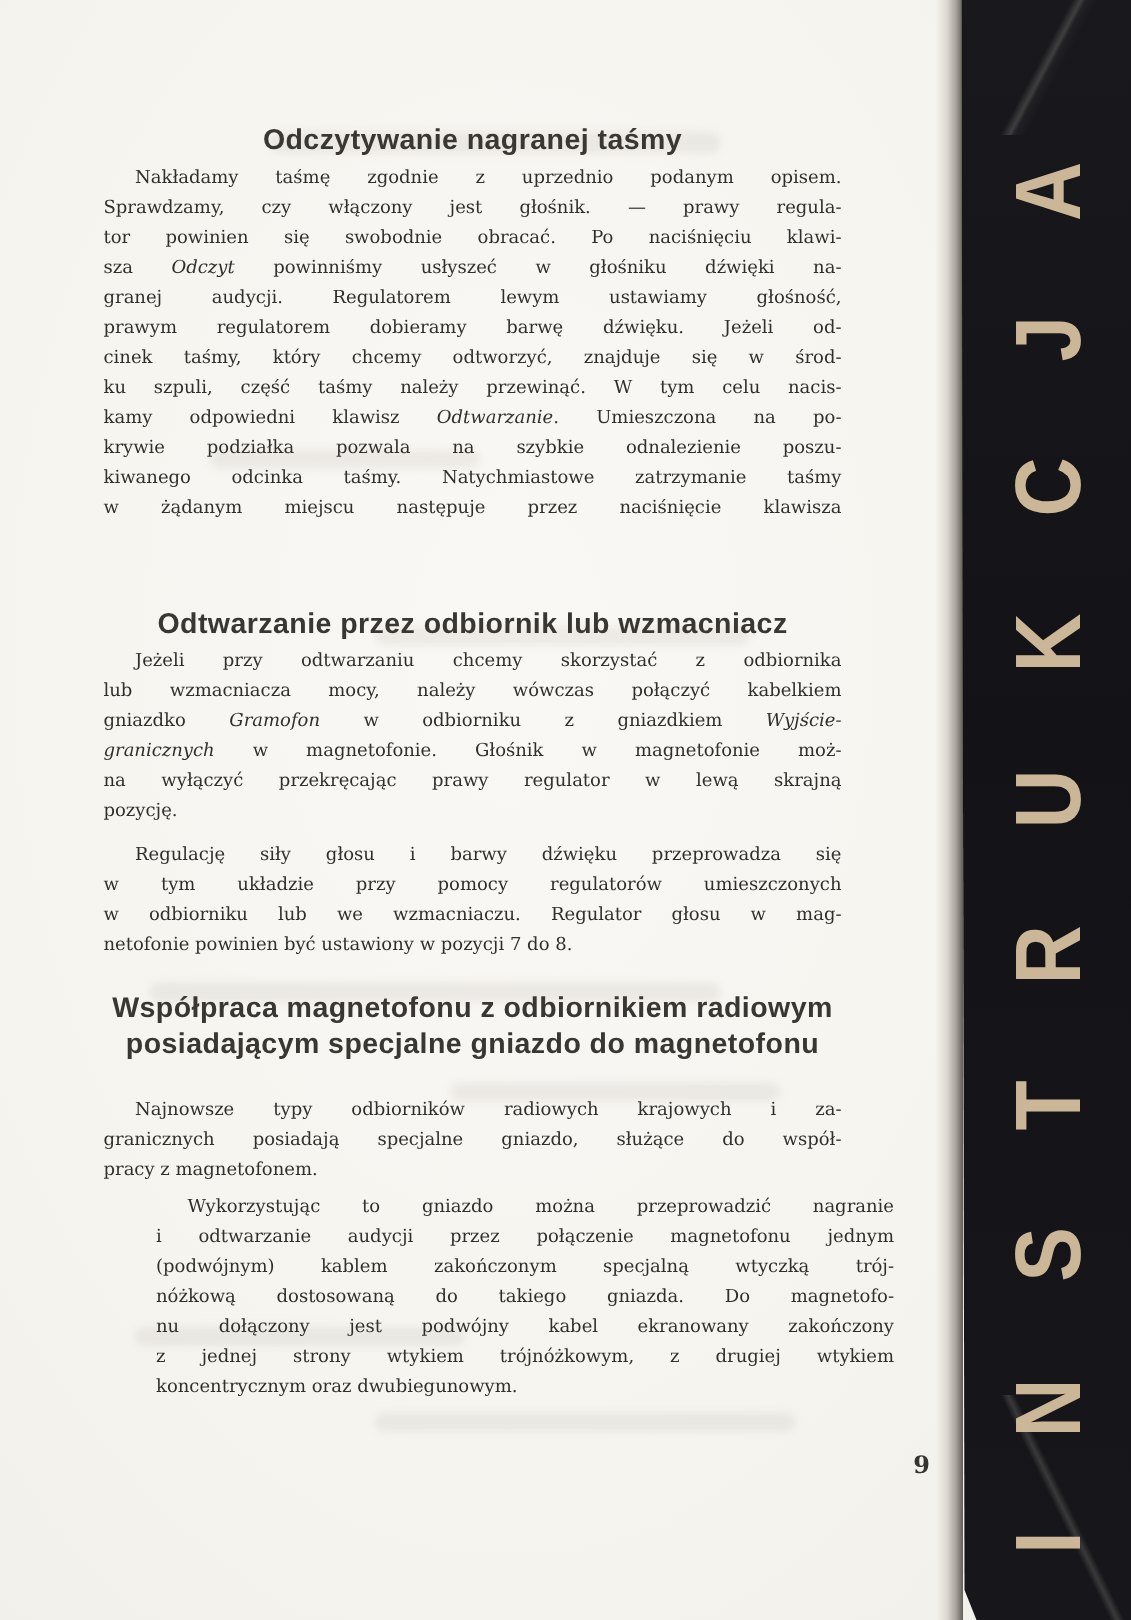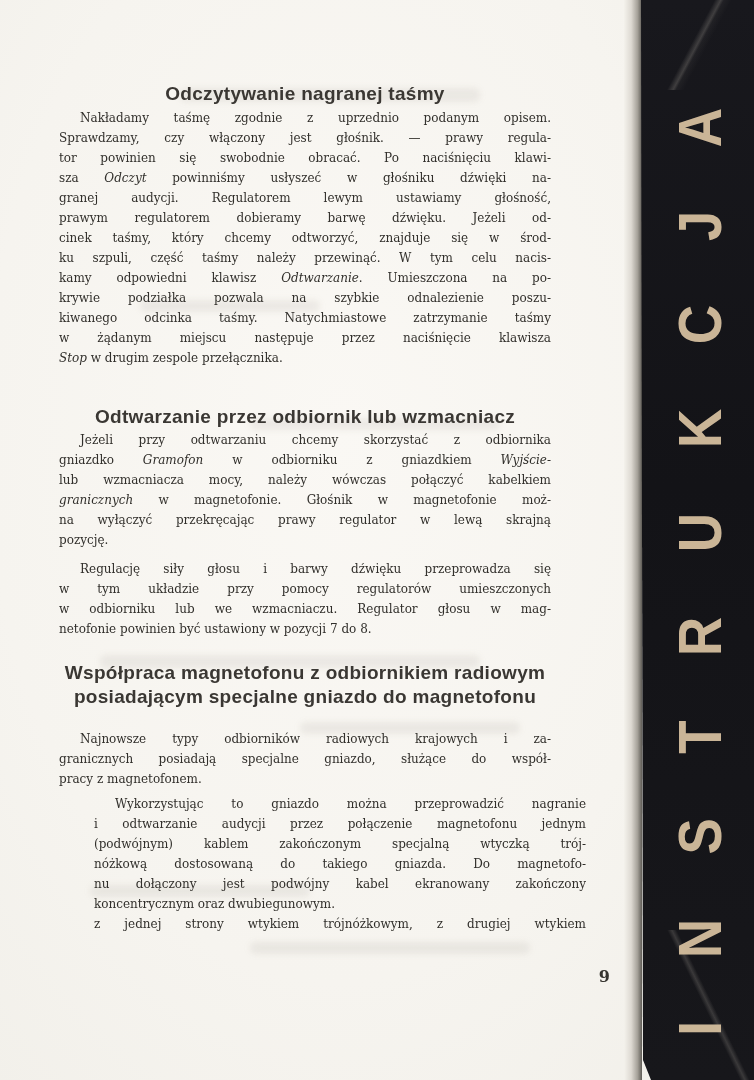--- a/index.html
+++ b/index.html
@@ -9,21 +9,21 @@
     background:#ffffff;
     overflow:hidden;
   }
   .scan{
     position:relative;width:754px;height:1080px;
     background:radial-gradient(ellipse at 45% 40%, #faf8f4 0%, #f6f4ef 60%, #f1efe9 100%);
     overflow:hidden;
   }
   
   .text-col{
-    position:absolute;left:59px;top:0;width:492px;height:856px;
+    position:absolute;left:69px;top:0;width:492px;height:856px;
     color:#312f2b;
   }
   .heading{
     position:absolute;left:0;width:492px;
     font-family:"Liberation Sans", sans-serif;
     font-weight:700;font-size:19px;line-height:24px;
     color:#3a3733;text-align:center;white-space:nowrap;
     letter-spacing:0.3px;
   }
   .heading.two-line{white-space:normal;line-height:24px;}
@@ -98,29 +98,28 @@
         <div class="tline"><span>tor powinien się swobodnie obracać. Po naciśnięciu klawi-</span></div>
         <div class="tline"><span>sza </span><i>Odczyt</i><span> powinniśmy usłyszeć w głośniku dźwięki na-</span></div>
         <div class="tline"><span>granej audycji. Regulatorem lewym ustawiamy głośność,</span></div>
         <div class="tline"><span>prawym regulatorem dobieramy barwę dźwięku. Jeżeli od-</span></div>
         <div class="tline"><span>cinek taśmy, który chcemy odtworzyć, znajduje się w środ-</span></div>
         <div class="tline"><span>ku szpuli, część taśmy należy przewinąć. W tym celu nacis-</span></div>
         <div class="tline"><span>kamy odpowiedni klawisz </span><i>Odtwarzanie</i><span>. Umieszczona na po-</span></div>
         <div class="tline"><span>krywie podziałka pozwala na szybkie odnalezienie poszu-</span></div>
         <div class="tline"><span>kiwanego odcinka taśmy. Natychmiastowe zatrzymanie taśmy</span></div>
         <div class="tline"><span>w żądanym miejscu następuje przez naciśnięcie klawisza</span></div>
-        <div class="tline tlast"><i>Stop</i><span> w drugim zespole przełącznika.</span></div>
       </div>
 
     <h2 class="heading" style="top:389px;">Odtwarzanie przez odbiornik lub wzmacniacz</h2>
 
     <div class="para" style="top:430px;">
         <div class="tline tfirst"><span>Jeżeli przy odtwarzaniu chcemy skorzystać z odbiornika</span></div>
+        <div class="tline"><span>lub wzmacniacza mocy, należy wówczas połączyć kabelkiem</span></div>
         <div class="tline"><span>gniazdko </span><i>Gramofon</i><span> w odbiorniku z gniazdkiem </span><i>Wyjście-</i></div>
-        <div class="tline"><span>lub wzmacniacza mocy, należy wówczas połączyć kabelkiem</span></div>
         <div class="tline"><i>granicznych</i><span> w magnetofonie. Głośnik w magnetofonie moż-</span></div>
         <div class="tline"><span>na wyłączyć przekręcając prawy regulator w lewą skrajną</span></div>
         <div class="tline tlast"><span>pozycję.</span></div>
       </div>
 
     <div class="para" style="top:559px;">
         <div class="tline tfirst"><span>Regulację siły głosu i barwy dźwięku przeprowadza się</span></div>
         <div class="tline"><span>w tym układzie przy pomocy regulatorów umieszczonych</span></div>
         <div class="tline"><span>w odbiorniku lub we wzmacniaczu. Regulator głosu w mag-</span></div>
         <div class="tline tlast"><span>netofonie powinien być ustawiony w pozycji 7 do 8.</span></div>
@@ -136,22 +135,22 @@
         <div class="tline"><span>granicznych posiadają specjalne gniazdo, służące do współ-</span></div>
         <div class="tline tlast"><span>pracy z magnetofonem.</span></div>
       </div>
 
     <div class="para" style="top:794px;margin-left:35px;">
         <div class="tline tfirst"><span>Wykorzystując to gniazdo można przeprowadzić nagranie</span></div>
         <div class="tline"><span>i odtwarzanie audycji przez połączenie magnetofonu jednym</span></div>
         <div class="tline"><span>(podwójnym) kablem zakończonym specjalną wtyczką trój-</span></div>
         <div class="tline"><span>nóżkową dostosowaną do takiego gniazda. Do magnetofo-</span></div>
         <div class="tline"><span>nu dołączony jest podwójny kabel ekranowany zakończony</span></div>
+        <div class="tline"><span>z jednej strony wtykiem trójnóżkowym, z drugiej wtykiem</span></div>
         <div class="tline tlast"><span>koncentrycznym oraz dwubiegunowym.</span></div>
-        <div class="tline"><span>z jednej strony wtykiem trójnóżkowym, z drugiej wtykiem</span></div>
       </div>
 
     <div class="page-number">9</div>
   </div>
 
   <div class="page-edge"></div>
 
   <div class="spine-band">
     <div class="crease c1"></div>
     <div class="crease c2"></div>

